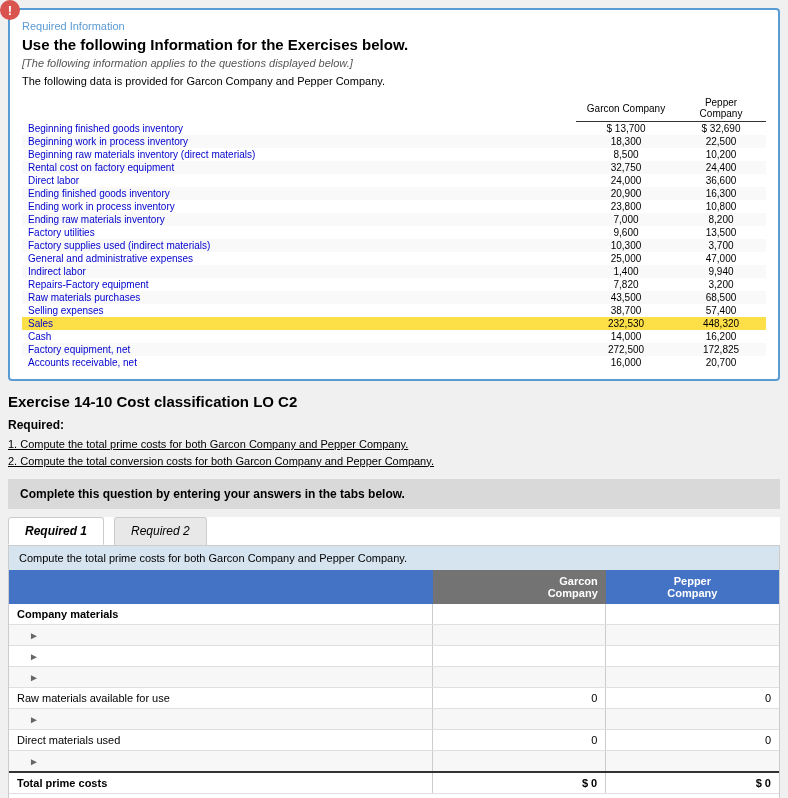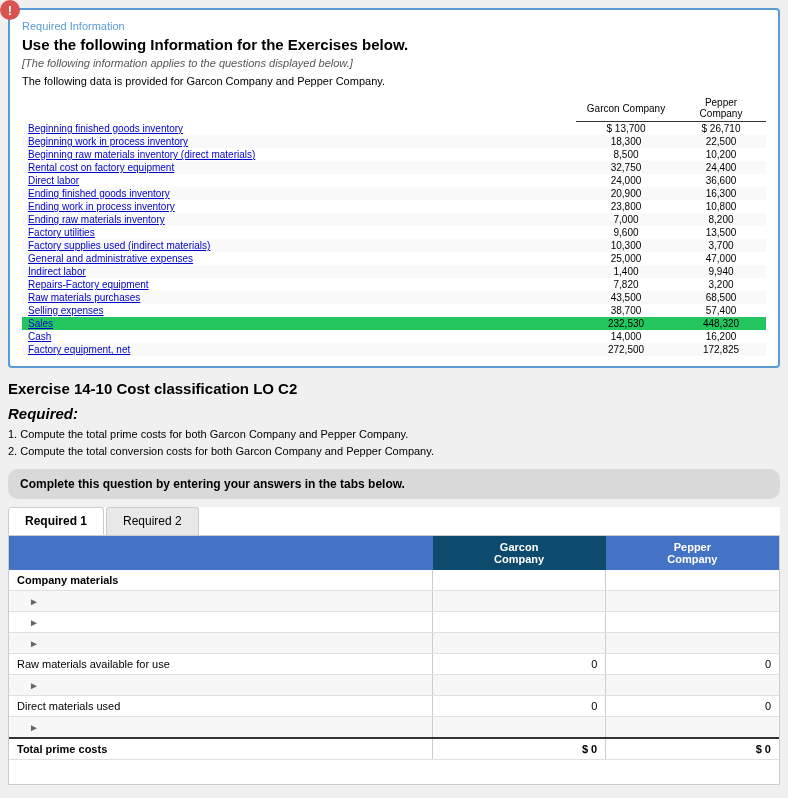--- a/index.html
+++ b/index.html
@@ -66,74 +66,74 @@
     }
     .data-table th.col-header {
       text-align: center;
       border-bottom: 1px solid #333;
     }
     .data-table td {
       padding: 1px 6px;
     }
     .data-table td.label-col {
       color: #0000cc;
-      text-decoration: underline;
       font-size: 10px;
     }
     .data-table td.value-col {
       text-align: center;
       font-size: 10px;
     }
     .col-garcon { width: 100px; }
     .col-pepper { width: 90px; }
 
     
     .exercise-title {
       font-size: 15px;
       font-weight: bold;
       margin-bottom: 8px;
     }
     .required-label {
-      font-size: 15px;
+      font-size: 12px;
       font-weight: bold;
       margin-bottom: 4px;
-      font-style: italic;
     }
     .required-items {
       font-size: 11px;
       margin-bottom: 10px;
       line-height: 1.5;
+      text-decoration: underline;
     }
 
     
     .complete-box {
       background: #d9d9d9;
       padding: 8px 12px;
       font-size: 12px;
       font-weight: bold;
       margin-bottom: 0;
-      border-radius: 10px;
+      border-radius: 0;
     }
 
     
     .tabs-container {
       display: flex;
       border-bottom: 1px solid #ccc;
       margin-top: 8px;
       background: #fff;
     }
     .tab {
       padding: 6px 16px;
       font-size: 12px;
       cursor: pointer;
       border: 1px solid #ccc;
       border-bottom: none;
       background: #e8e8e8;
-      margin-right: 2px;
+      margin-right: 10px;
       border-radius: 3px 3px 0 0;
+      font-style: italic;
     }
     .tab.active {
       background: #fff;
       border-bottom: 1px solid #fff;
       font-weight: bold;
     }
 
     
     .answer-area {
       background: #fff;
@@ -220,21 +220,21 @@
         <tr>
           <th></th>
           <th class="col-header col-garcon">Garcon Company</th>
           <th class="col-header col-pepper">Pepper<br>Company</th>
         </tr>
       </thead>
       <tbody id="data-table-body">
       <tr style="background: rgb(255, 255, 255);">
       <td class="label-col">Beginning finished goods inventory</td>
       <td class="value-col">$ 13,700</td>
-      <td class="value-col">$ 26,710</td>
+      <td class="value-col">$ 32,690</td>
     </tr>
           <tr style="background: rgb(249, 249, 249);">
       <td class="label-col">Beginning work in process inventory</td>
       <td class="value-col">18,300</td>
       <td class="value-col">22,500</td>
     </tr>
           <tr style="background: rgb(255, 255, 255);">
       <td class="label-col">Beginning raw materials inventory (direct materials)</td>
       <td class="value-col">8,500</td>
       <td class="value-col">10,200</td>
@@ -292,34 +292,39 @@
           <tr style="background: rgb(249, 249, 249);">
       <td class="label-col">Raw materials purchases</td>
       <td class="value-col">43,500</td>
       <td class="value-col">68,500</td>
     </tr>
           <tr style="background: rgb(255, 255, 255);">
       <td class="label-col">Selling expenses</td>
       <td class="value-col">38,700</td>
       <td class="value-col">57,400</td>
     </tr>
-          <tr style="background: #22c55e;">
+          <tr style="background: #fde047;">
       <td class="label-col">Sales</td>
       <td class="value-col">232,530</td>
       <td class="value-col">448,320</td>
     </tr>
           <tr style="background: rgb(255, 255, 255);">
       <td class="label-col">Cash</td>
       <td class="value-col">14,000</td>
       <td class="value-col">16,200</td>
     </tr>
           <tr style="background: rgb(249, 249, 249);">
       <td class="label-col">Factory equipment, net</td>
       <td class="value-col">272,500</td>
       <td class="value-col">172,825</td>
+    </tr>
+          <tr style="background: rgb(255, 255, 255);">
+      <td class="label-col">Accounts receivable, net</td>
+      <td class="value-col">16,000</td>
+      <td class="value-col">20,700</td>
     </tr>
         </tbody>
     </table>
   </div>
 
   <div class="exercise-section">
     <div class="exercise-title">Exercise 14-10 Cost classification LO C2</div>
     <div style="margin-bottom:8px;">
       <div class="required-label">Required:</div>
       <div class="required-items">
@@ -329,26 +334,27 @@
     </div>
 
     <div class="complete-box">Complete this question by entering your answers in the tabs below.</div>
 
     <div class="tabs-container">
       <div class="tab active">Required 1</div>
       <div class="tab">Required 2</div>
     </div>
 
     <div class="answer-area">
+      <div class="compute-header">Compute the total prime costs for both Garcon Company and Pepper Company.</div>
 
       <table class="answer-table">
         <thead>
           <tr>
             <th style="background:#4472c4; text-align:left;"></th>
-            <th style="background:#0c4a6e;">Garcon<br>Company</th>
+            <th style="background:#737373;text-align:right;">Garcon<br>Company</th>
             <th style="background:#4472c4;">Pepper<br>Company</th>
           </tr>
         </thead>
         <tbody id="answer-table-body">
         <tr>
               <td class="row-label"><strong>Company materials</strong></td>
               <td class="value-cell"></td>
               <td class="value-cell"></td>
             </tr>
             <tr class="striped-row">

